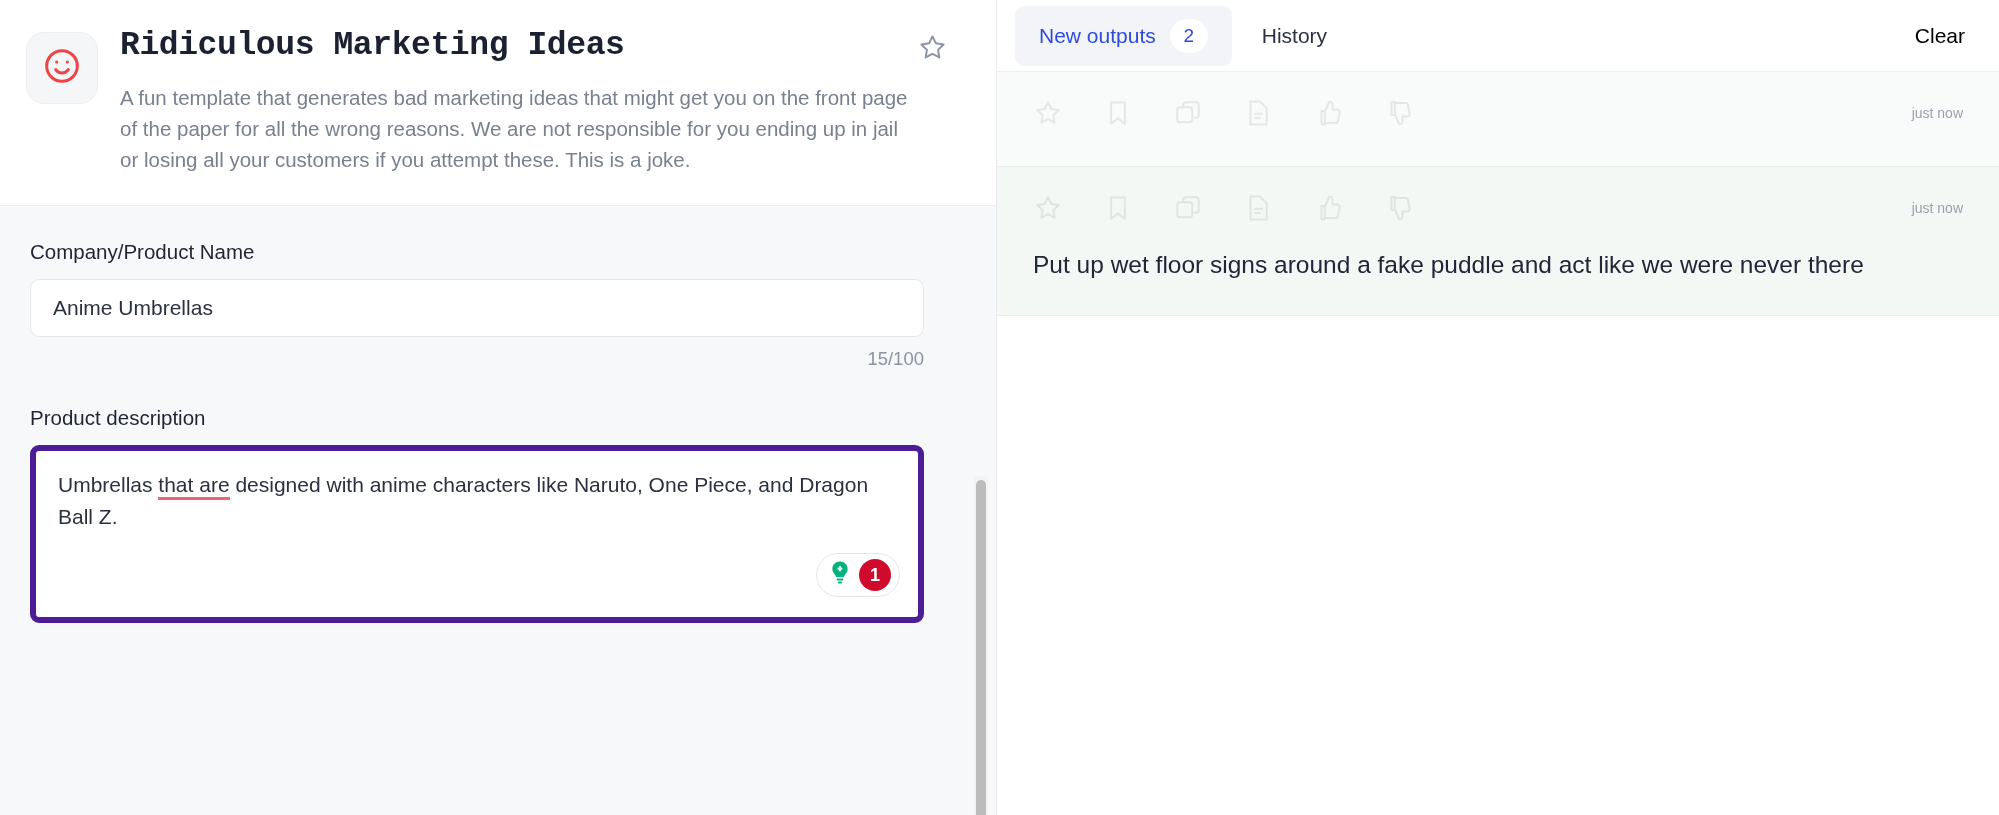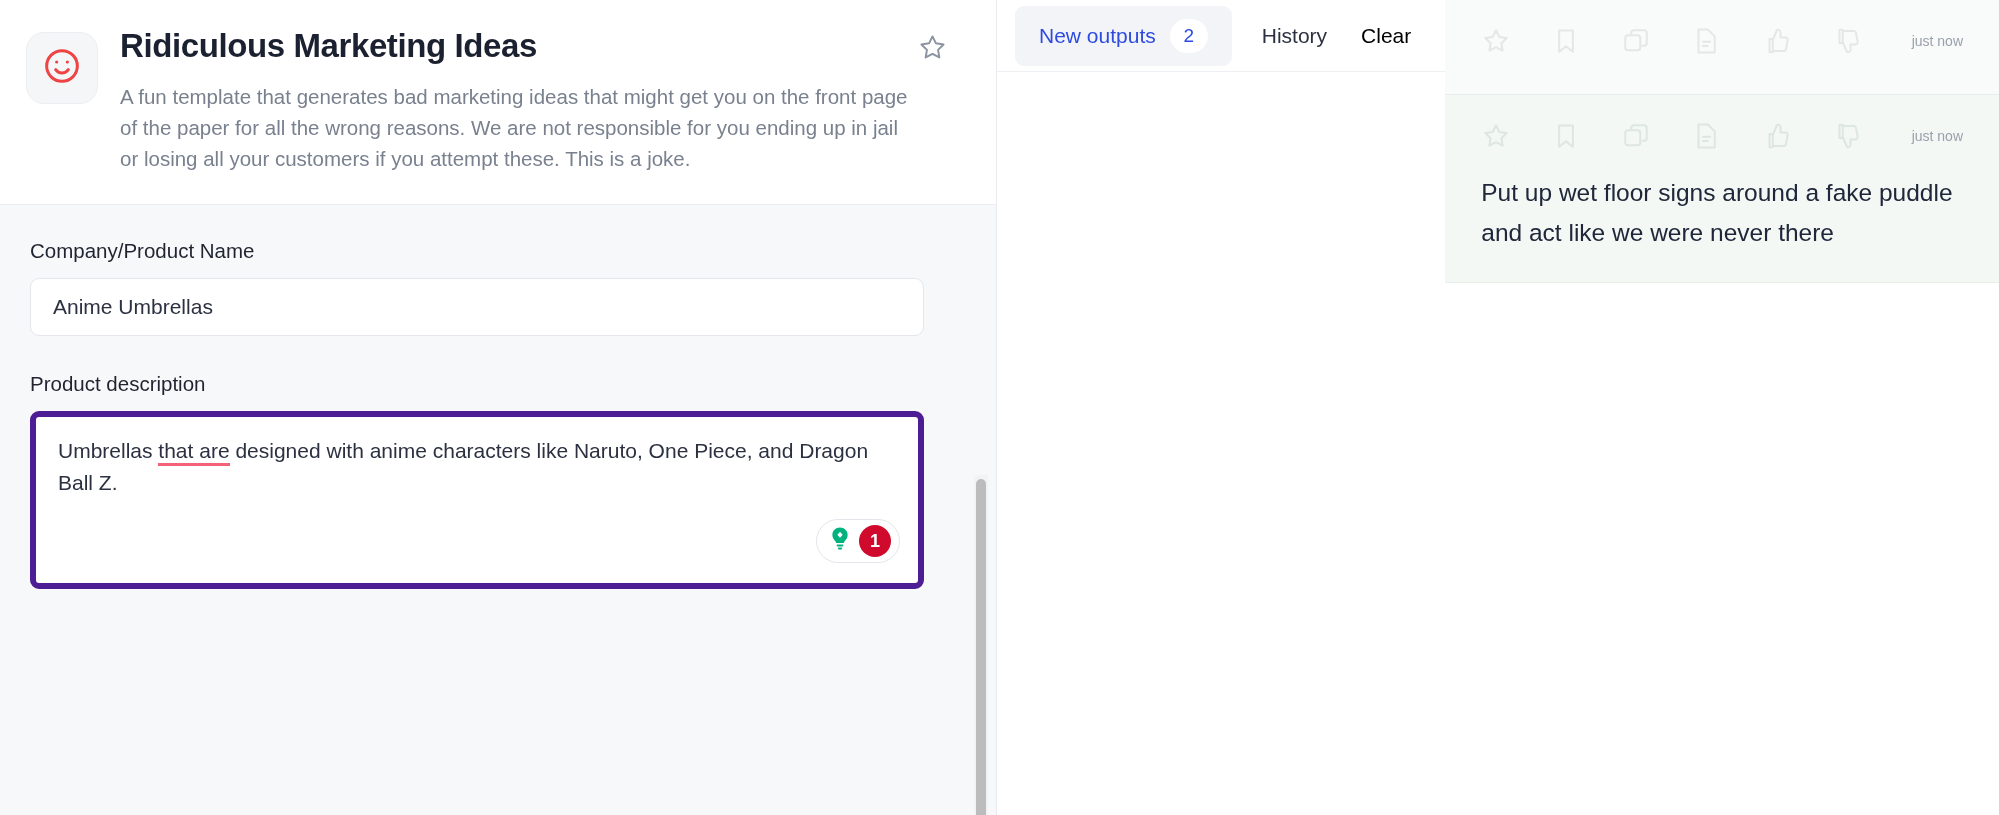--- a/index.html
+++ b/index.html
@@ -40,20 +40,21 @@
     background: #f5f6f8;
     border: 1px solid #eceef1;
     display: flex; align-items: center; justify-content: center;
     flex: none;
     margin-top: 6px;
   }
   .tpl-head-text { flex: 1; min-width: 0; }
   .tpl-title-row {
     display: flex; align-items: flex-start; justify-content: space-between;
     gap: 31px;
+    font-family: Liberation Mono, monospace;
   }
   .tpl-title {
     font-size: 33px;
     font-weight: bold;
     color: #1b2130;
     letter-spacing: -0.4px;
     line-height: 1.2;
   }
   .star-btn {
     flex: none;
@@ -161,21 +162,21 @@
     background: #bcbcbc;
     border-radius: 6px;
   }
 
   
   .right-panel {
     width: 1002px;
     height: 593px;
     background: #ffffff;
     display: flex;
-    flex-direction: row;
+    flex-direction: column;
   }
   .out-tabs {
     height: 72px;
     display: flex;
     align-items: center;
     padding: 0 30px 0 18px;
     gap: 6px;
     border-bottom: 1px solid #edeff2;
     flex: none;
   }
@@ -261,20 +262,21 @@
         </div>
         <div class="tpl-desc">A fun template that generates bad marketing ideas that might get you on the front page of the paper for all the wrong reasons. We are not responsible for you ending up in jail or losing all your customers if you attempt these. This is a joke.</div>
       </div>
     </div>
 
     <div class="form-area">
 
       <div class="field-block">
         <div class="field-label">Company/Product Name</div>
         <div class="text-input">Anime Umbrellas</div>
+        <div class="counter">15/100</div>
       </div>
 
       <div class="field-block">
         <div class="field-label">Product description</div>
         <div class="textarea-box">
           <div class="textarea-text"><span>Umbrellas </span><span class="grammar-underline">that are</span><span> designed with anime characters like Naruto, One Piece, and Dragon Ball Z.</span></div>
           <div class="grammarly-badge">
             <span>
               <svg width="30" height="30" viewBox="0 0 24 24" fill="none">
                 <path d="M12 2.8c-3.5 0-6.1 2.6-6.1 5.9 0 2.2 1.2 3.7 2.2 4.8.5.6.8 1 .8 1.6h6.2c0-.6.3-1 .8-1.6 1-1.1 2.2-2.6 2.2-4.8 0-3.3-2.6-5.9-6.1-5.9z" fill="#00b37e"></path>

